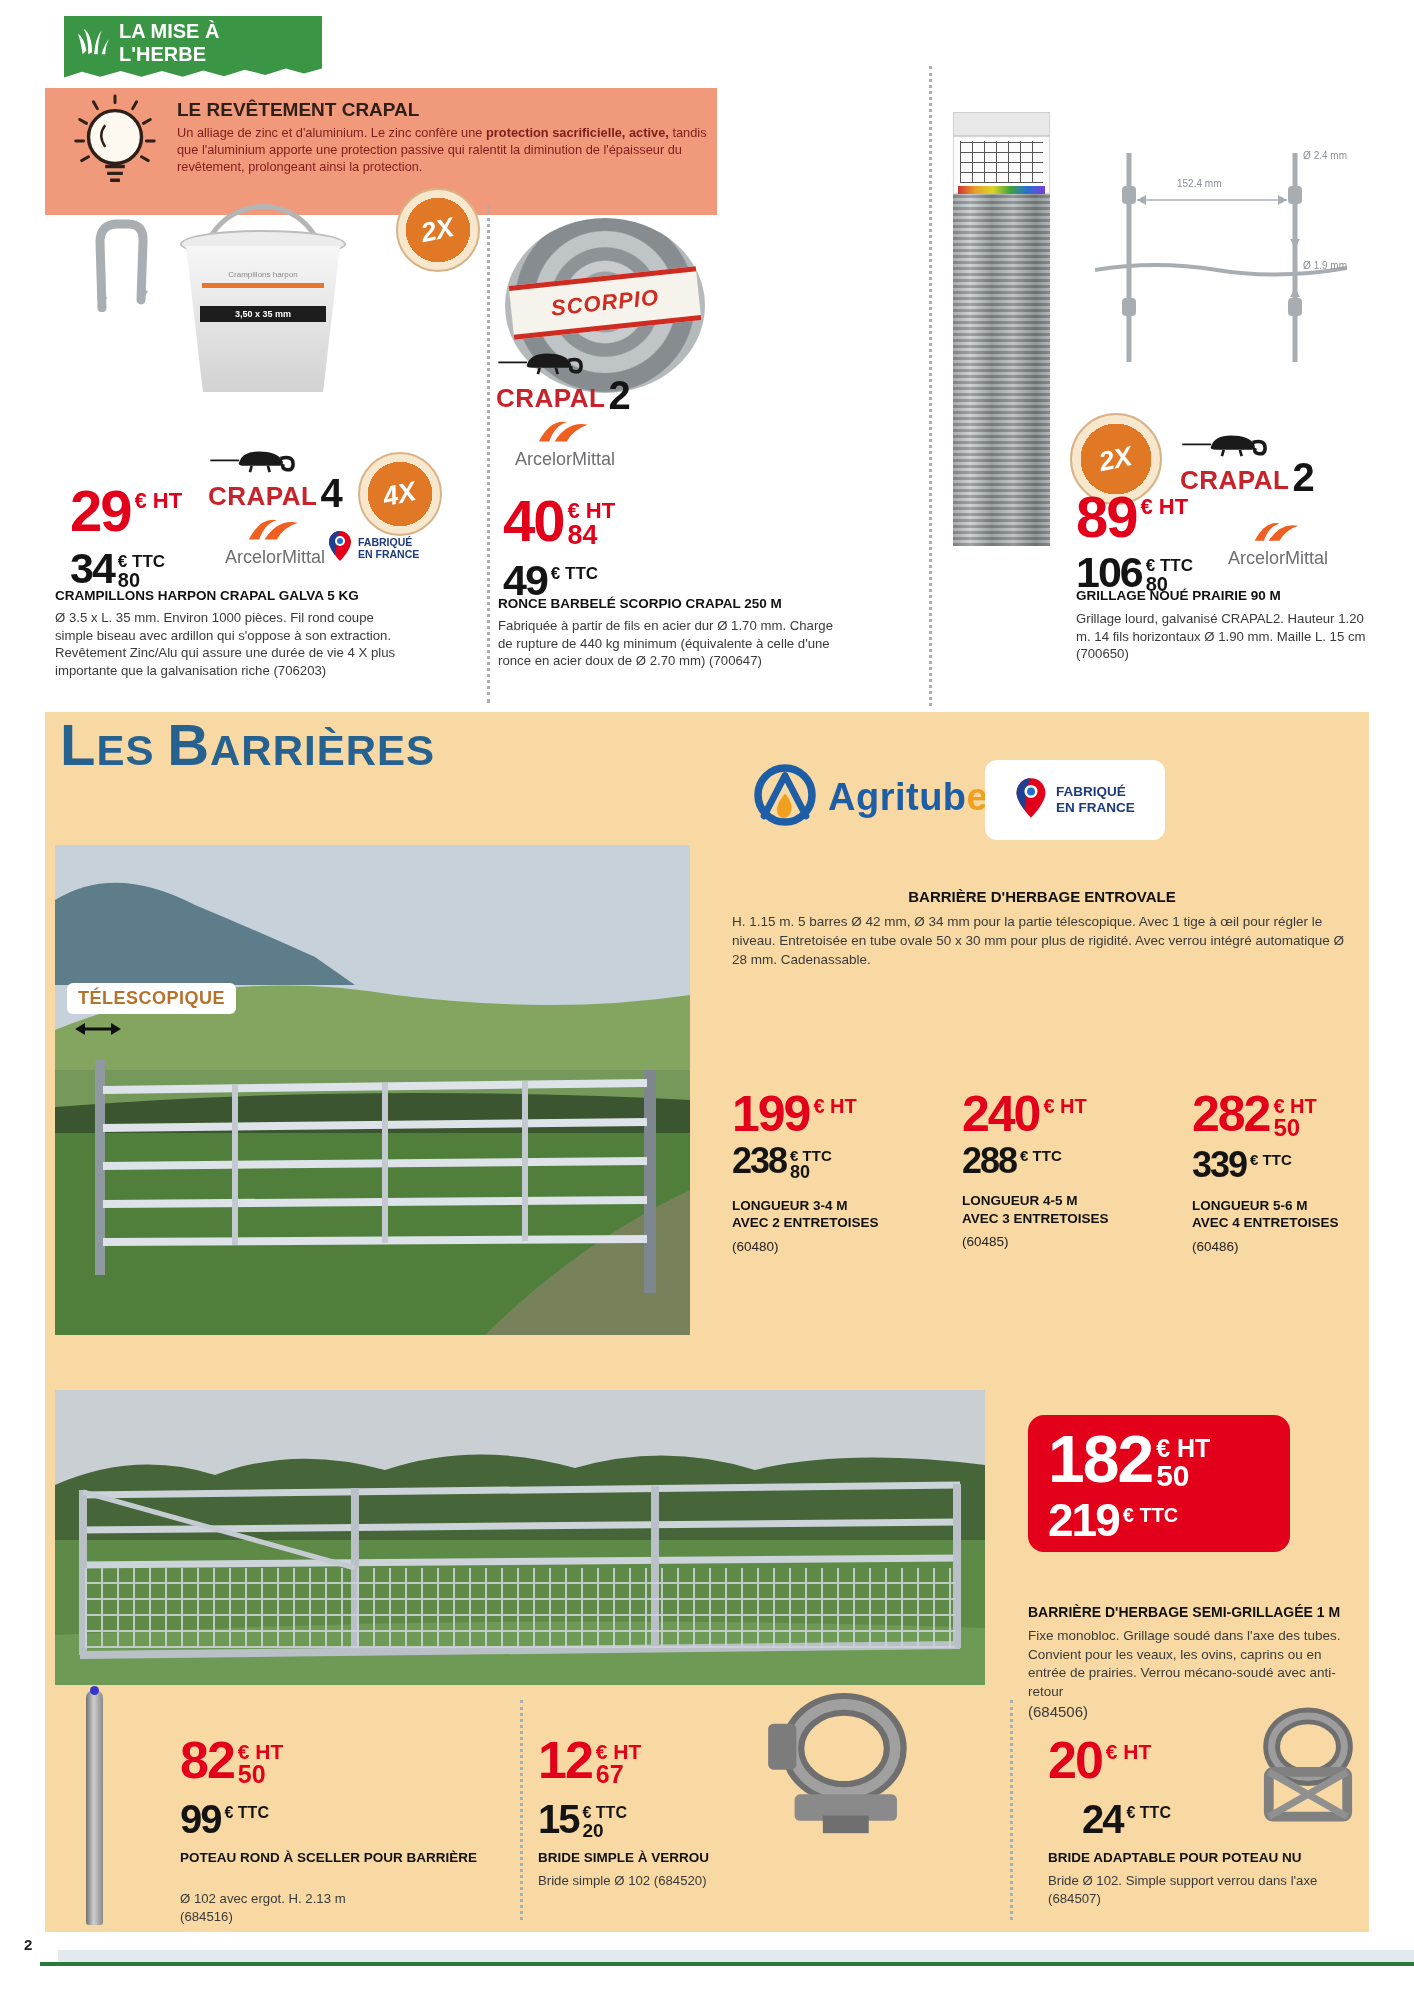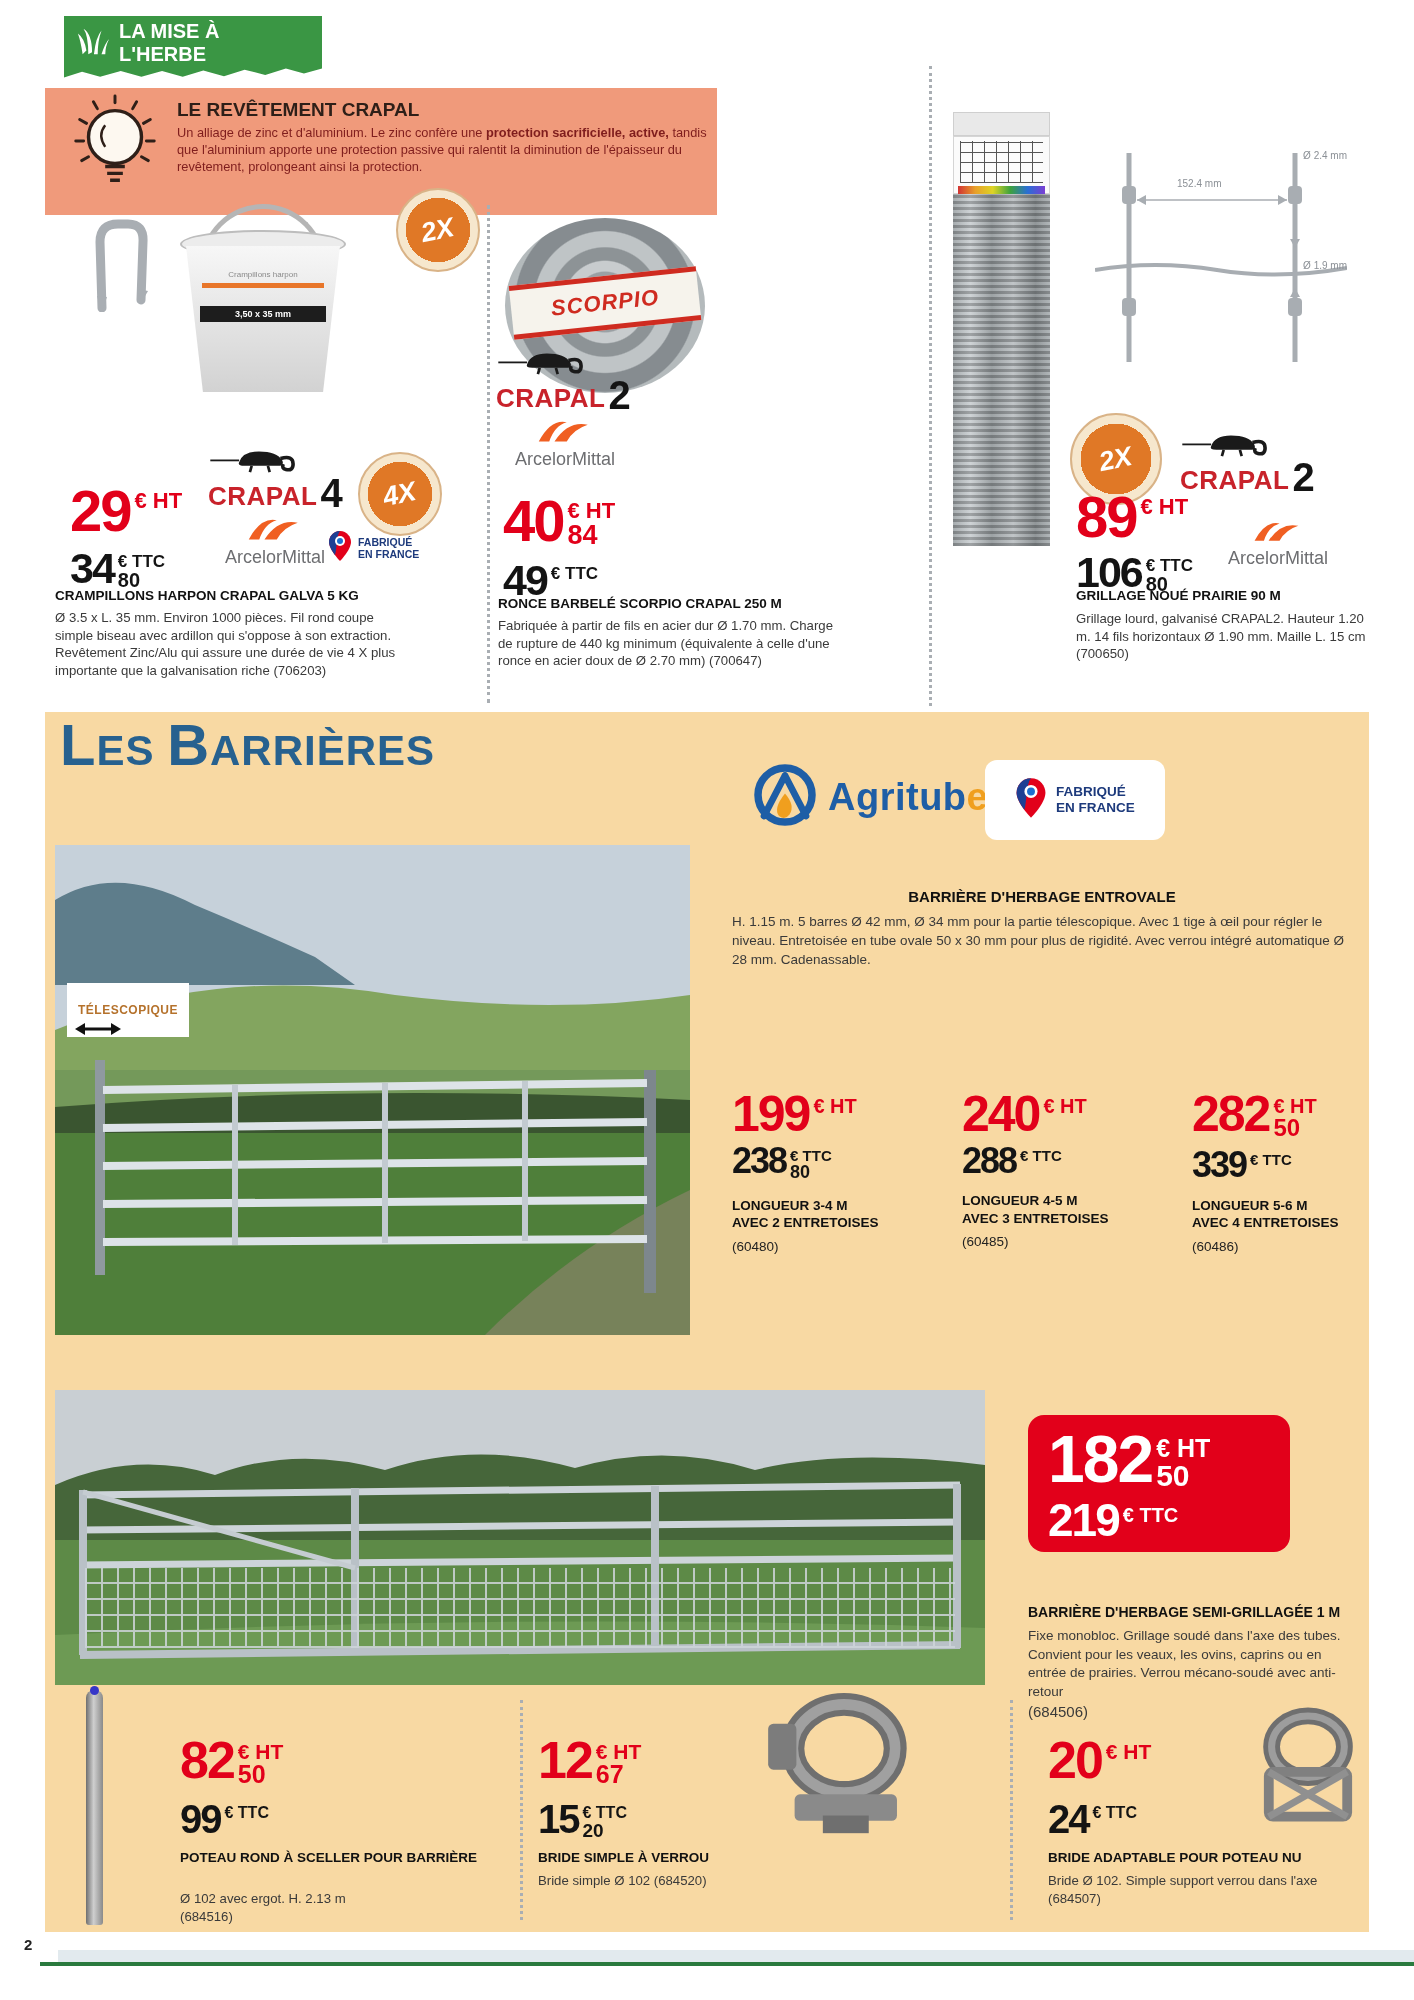--- a/index.html
+++ b/index.html
@@ -79,21 +79,21 @@
 .dlab { position:absolute; font-size:10px; color:#8b9096; white-space:nowrap; }
 
 
 .tan { left:45px; top:712px; width:1324px; height:1220px; background:#f8d9a3; }
 .sect-head { color:#27618f; font-weight:700; letter-spacing:1px; }
 .sect-head .big { font-size:58px; line-height:1; }
 .sect-head .sm { font-size:42px; line-height:1; }
 .agri { display:flex; align-items:center; gap:10px; }
 .agri-txt { font-size:38px; font-weight:700; color:#1e5ea6; letter-spacing:0.5px; }
 .agri-or { color:#f09f1e; }
-.tag { background:#fff; color:#b5722c; font-weight:700; font-size:12px; letter-spacing:0.5px; padding:20px 11px; }
+.tag { background:#fff; color:#b5722c; font-weight:700; font-size:18px; letter-spacing:0.5px; padding:5px 11px;border-radius:6px; }
 .opt { width:225px; }
 .opt .len, .opt .braces { font-size:13.5px; font-weight:700; color:#111; line-height:1.3; }
 .opt .ref { font-size:13.5px; color:#222; margin-top:7px; }
 .redbadge { background:#e2001a; border-radius:16px; padding:16px 20px 12px; }
 .mesh { background-image:repeating-linear-gradient(0deg,#cfd6da 0 2px,transparent 2px 16px),repeating-linear-gradient(90deg,#cfd6da 0 2px,transparent 2px 16px); }
 .pole { width:17px; background:linear-gradient(90deg,#6f6f6f,#cfcfcf 45%,#8a8a8a); border-radius:8px 8px 3px 3px; }
 .pole-tip { width:9px; height:9px; border-radius:50%; background:#3636c8; }
 
 
 .foot-band { background:#e2eaee; }
@@ -565,21 +565,21 @@
       <line x1="78" y1="46" x2="22" y2="78" stroke="#909090" stroke-width="5"></line>
     </svg>
   </span>
   <div class="price p-red s-g abs" style="left:1048px;top:1738px;">
     <span class="eu">20</span>
     <span class="frac">
         <span class="u">€ HT</span>
         <span class="c"></span>
       </span>
   </div>
-  <div class="price p-blk s-h abs" style="left:1048px;top:1802px;">
+  <div class="price p-blk s-h abs" style="left:1082px;top:1802px;">
     <span class="eu">24</span>
     <span class="frac">
         <span class="u">€ TTC</span>
         <span class="c"></span>
       </span>
   </div>
   <div class="pt-title abs" style="left:1048px;top:1850px;width:320px;">BRIDE ADAPTABLE POUR POTEAU NU</div>
   <div class="abs" style="left:1048px;top:1872px;width:320px;">
     <span class="pt-desc" style="display:block;">Bride Ø 102. Simple support verrou dans l'axe</span>
     <span class="pt-desc" style="display:block;">(684507)</span>

